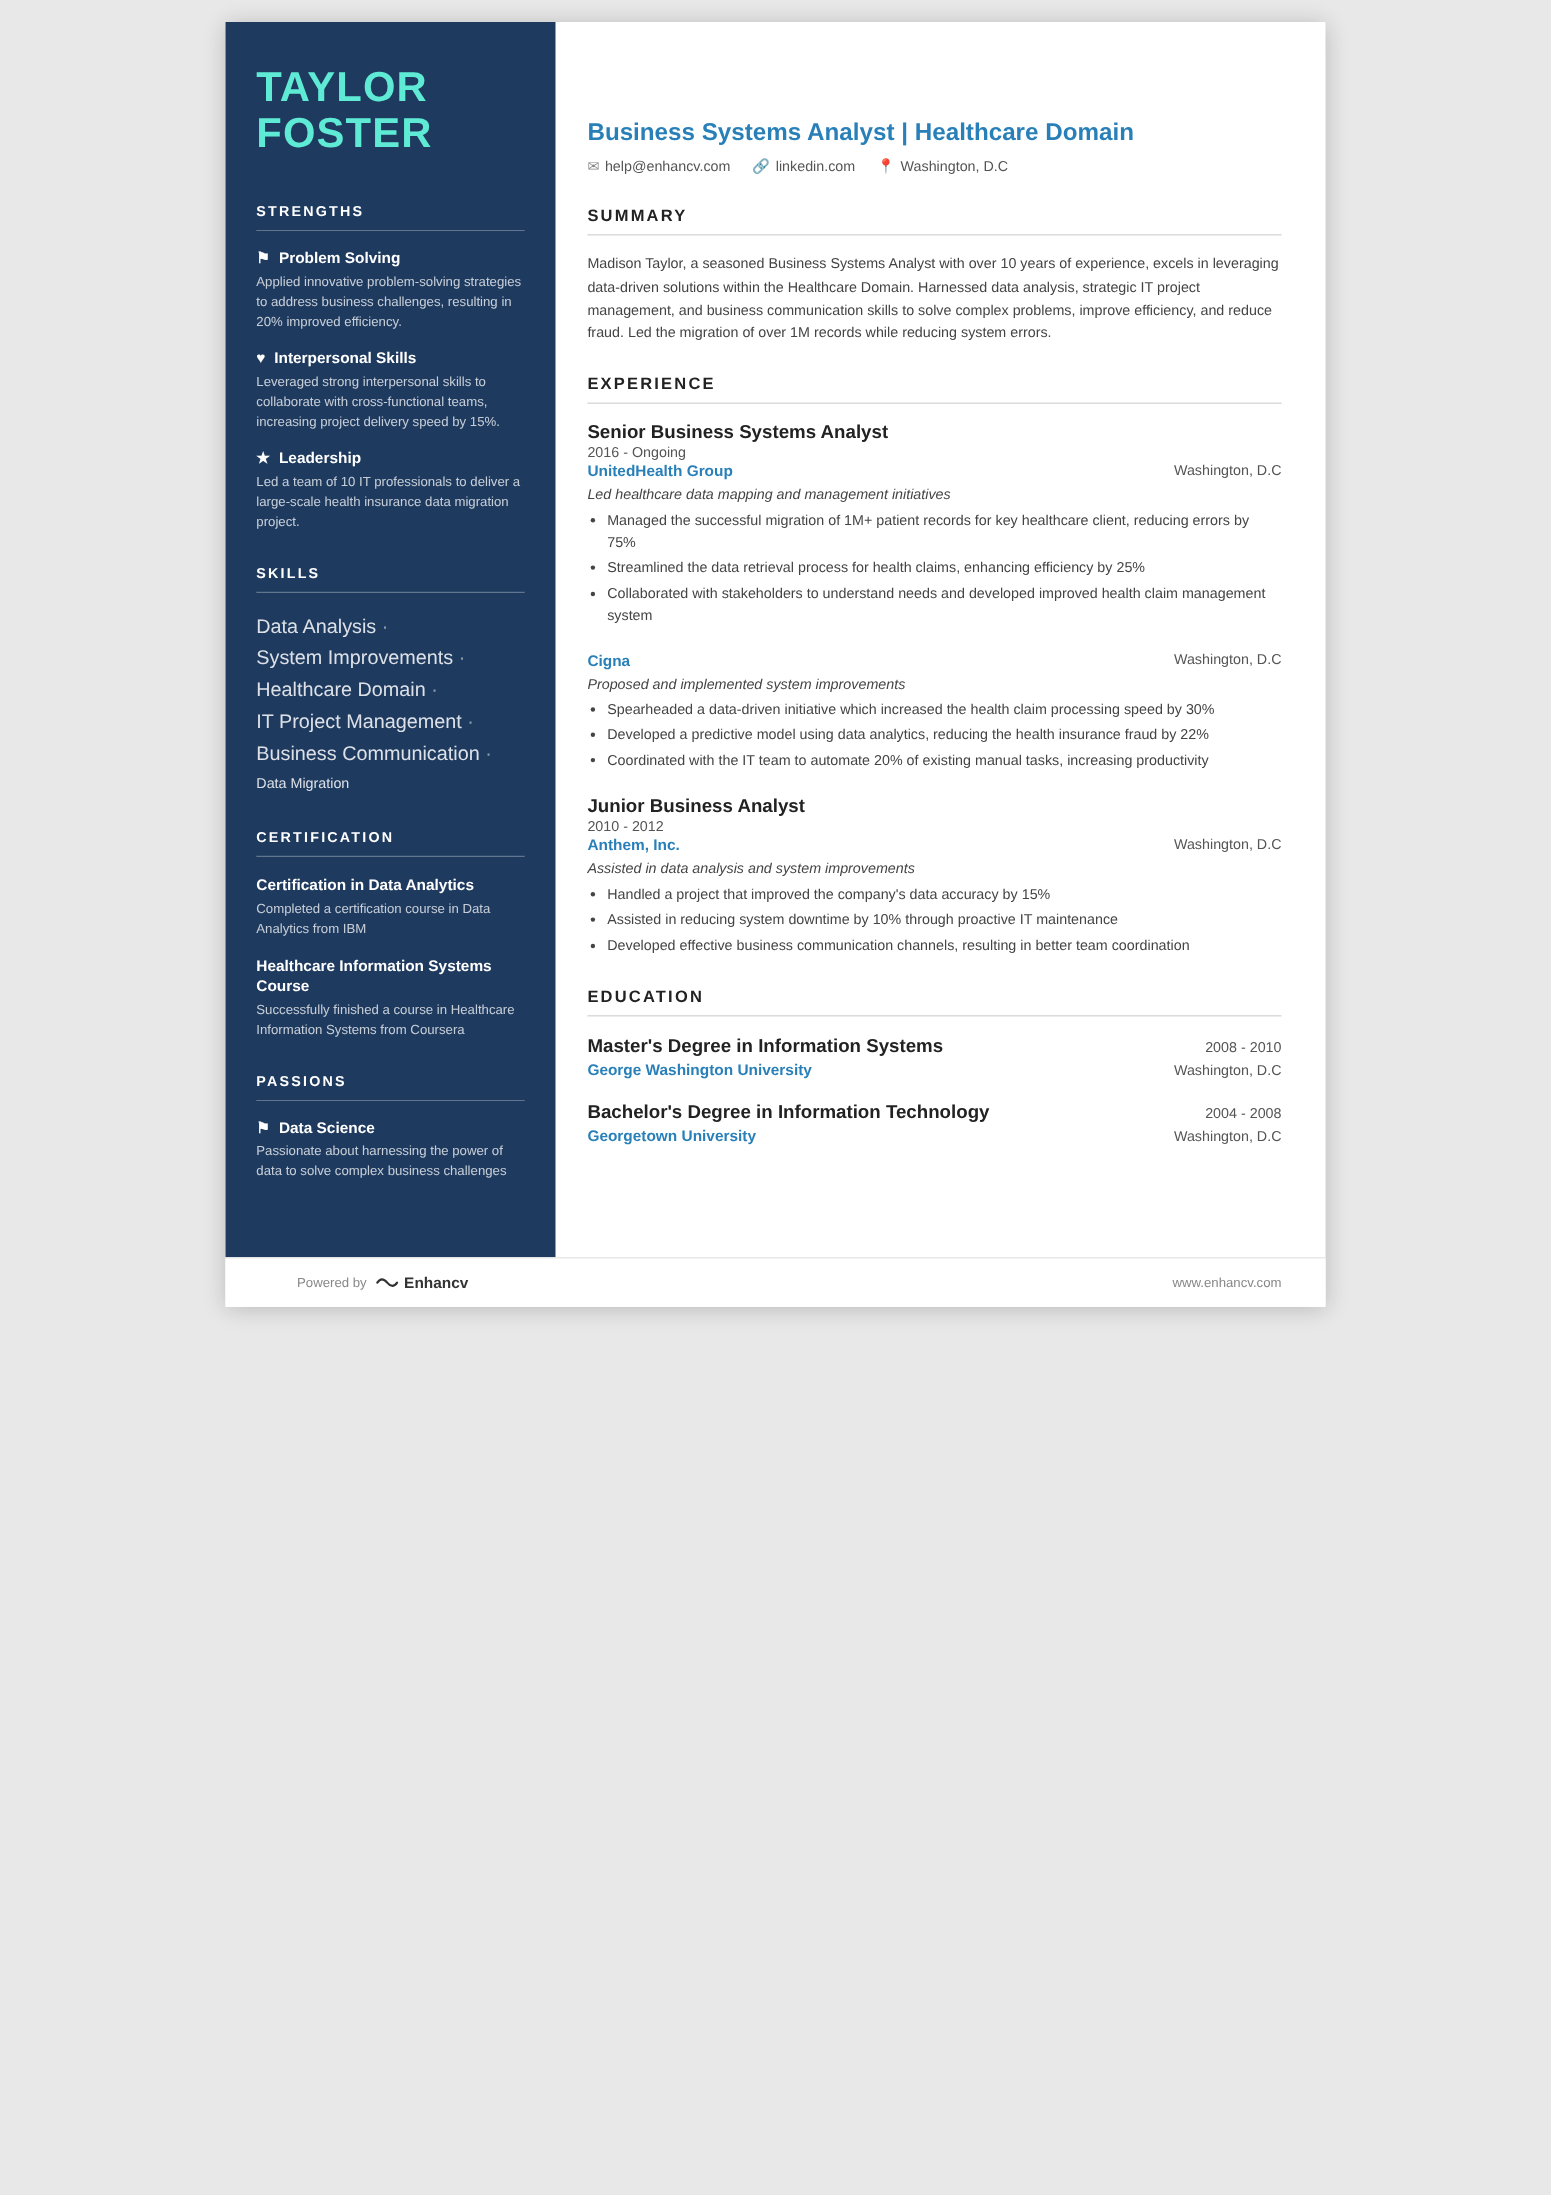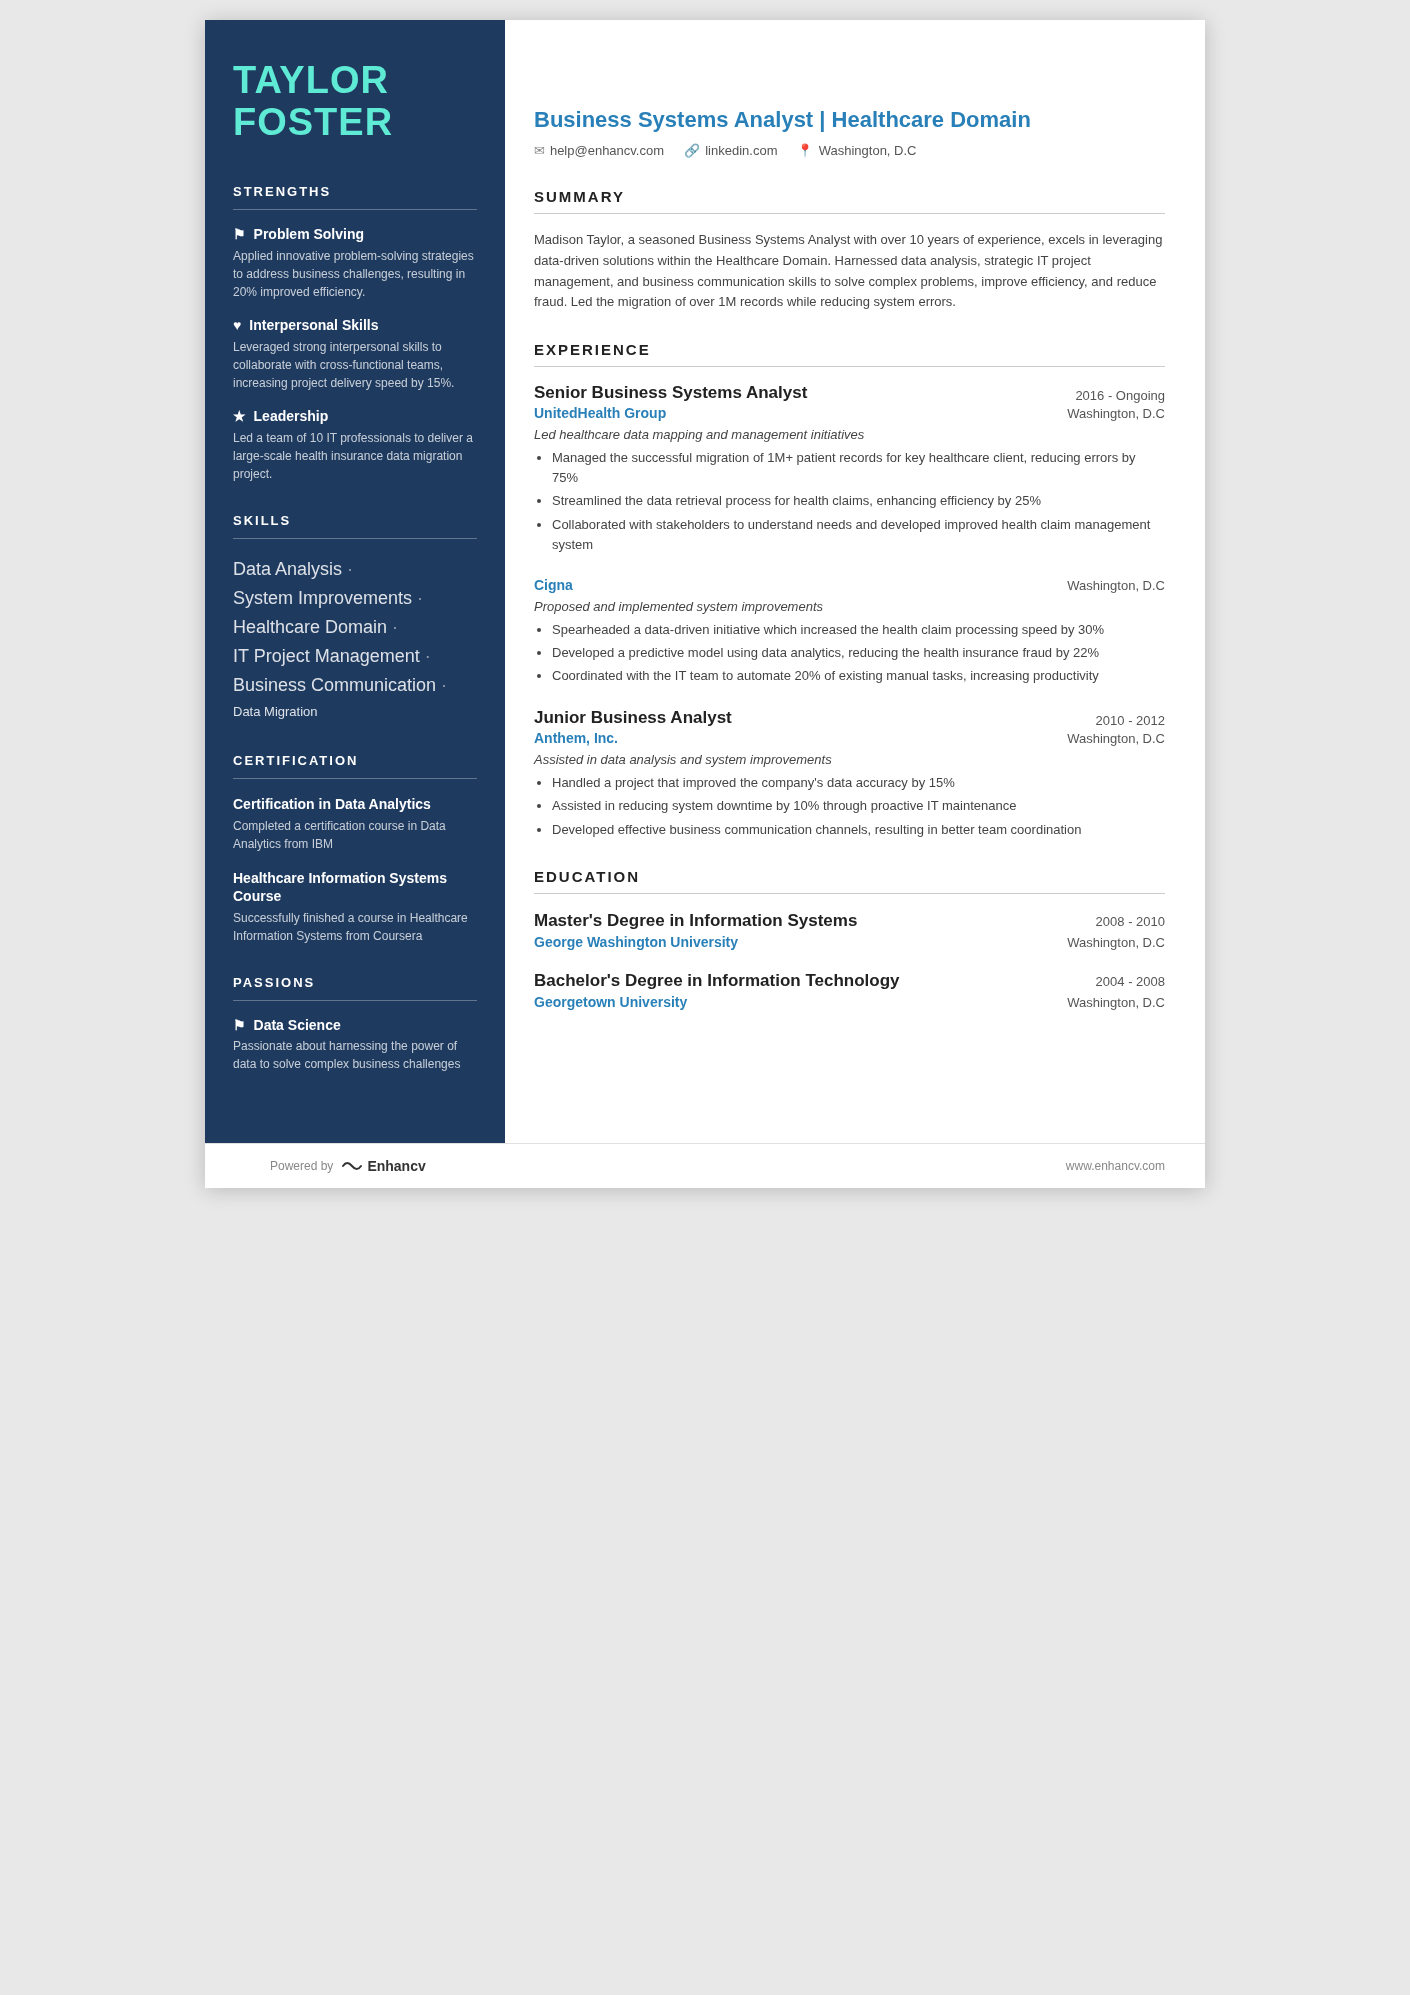--- a/index.html
+++ b/index.html
@@ -176,37 +176,38 @@
       font-size: 13px;
       color: #444;
       line-height: 1.6;
     }
     .exp-item {
       margin-bottom: 22px;
     }
     .exp-header {
       display: flex;
       justify-content: space-between;
-      align-items: flex-end;
+      align-items: flex-start;
       margin-bottom: 2px;
+      flex-direction: column;
     }
     .exp-role {
       font-size: 17px;
       font-weight: 700;
       color: #222;
     }
     .exp-dates {
       font-size: 13px;
       color: #555;
       white-space: nowrap;
     }
     .exp-company-row {
       display: flex;
       justify-content: space-between;
-      align-items: flex-end;
+      align-items: flex-start;
       margin-bottom: 6px;
       gap: 16px;
     }
     .exp-company {
       font-size: 14px;
       font-weight: 600;
       color: #2980b9;
     }
     .exp-location {
       font-size: 13px;

